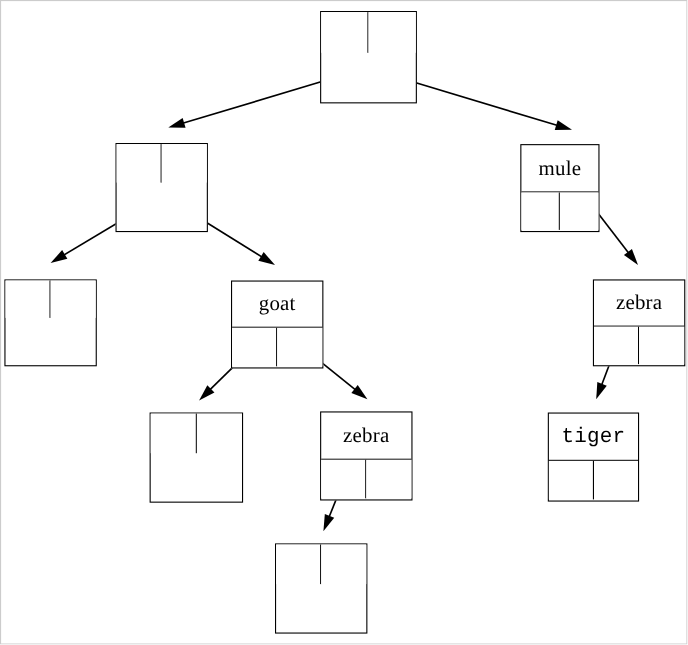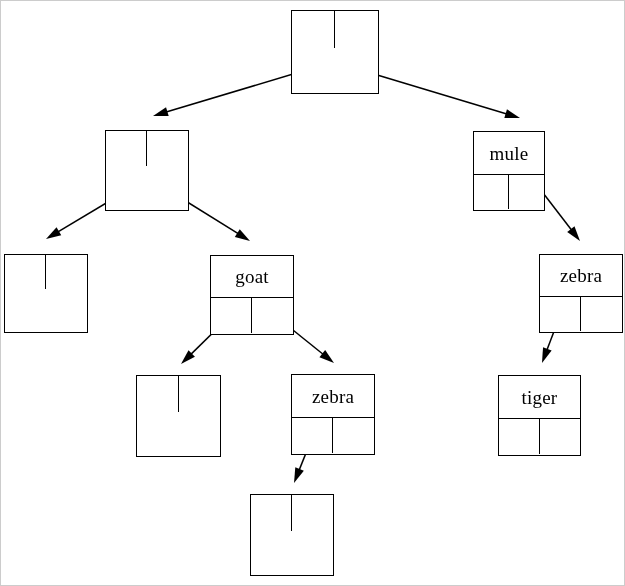--- a/index.html
+++ b/index.html
@@ -145,21 +145,21 @@
           <div class="ptr-cell right"></div>
         </div>
       </div>
       <div class="node" style="left: 290px; top: 373px; width: 84px; height: 81px;">
         <div class="node-label" style="height: 43px;">zebra</div>
         <div class="node-ptrs" style="height: 34.8px;">
           <div class="ptr-cell left"></div>
           <div class="ptr-cell right"></div>
         </div>
       </div>
-      <div class="node" style="left: 497px; top: 374px; width: 83px; height: 81px;">
+      <div class="node" style="left: 497px; top: 374px; width: 83px; height: 81px; font-family: Liberation Mono, monospace;">
         <div class="node-label" style="height: 43px;">tiger</div>
         <div class="node-ptrs" style="height: 34.8px;">
           <div class="ptr-cell left"></div>
           <div class="ptr-cell right"></div>
         </div>
       </div>
       <div class="node" style="left: 249px; top: 493px; width: 84px; height: 82px;">
         <div class="node-ptrs" style="height: 35.8px;">
           <div class="ptr-cell left"></div>
           <div class="ptr-cell right"></div>

